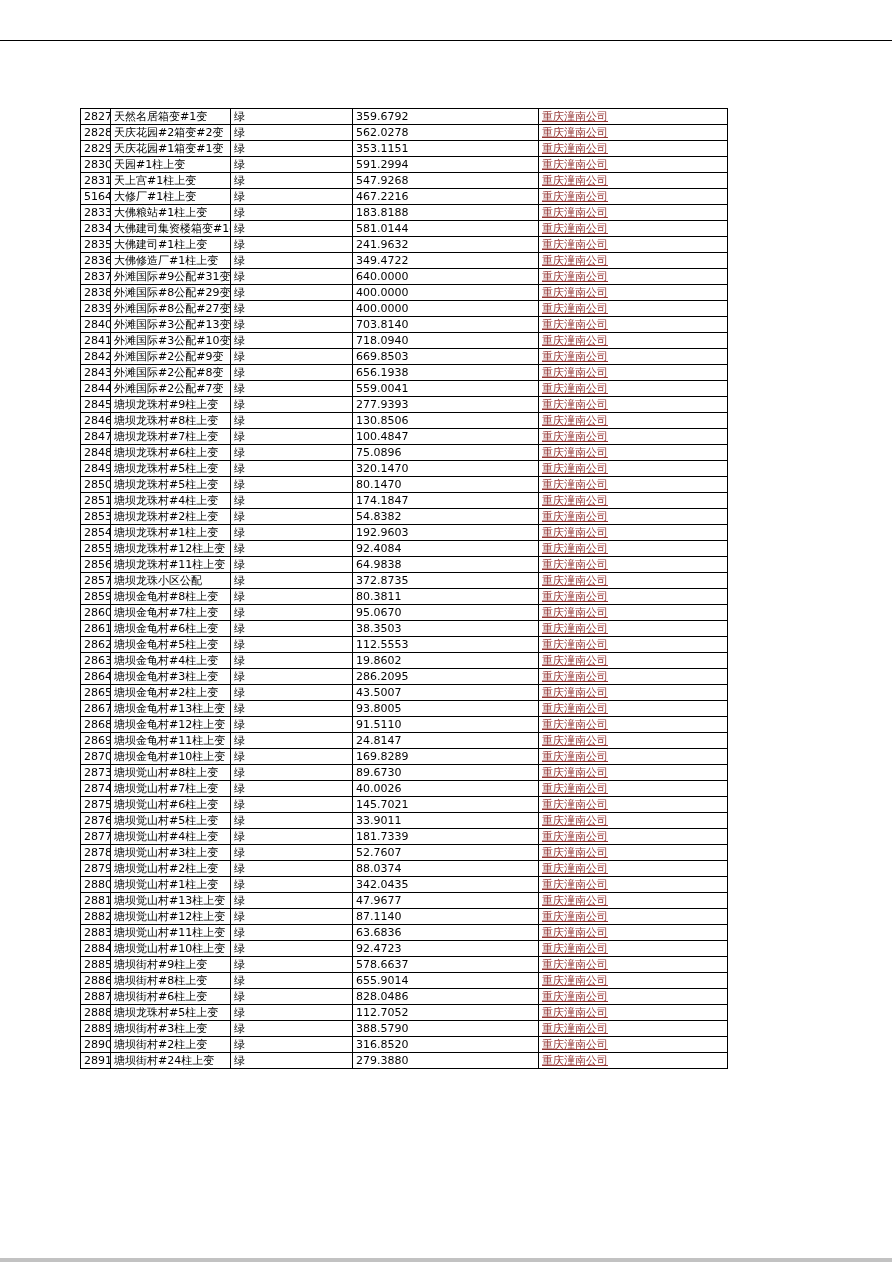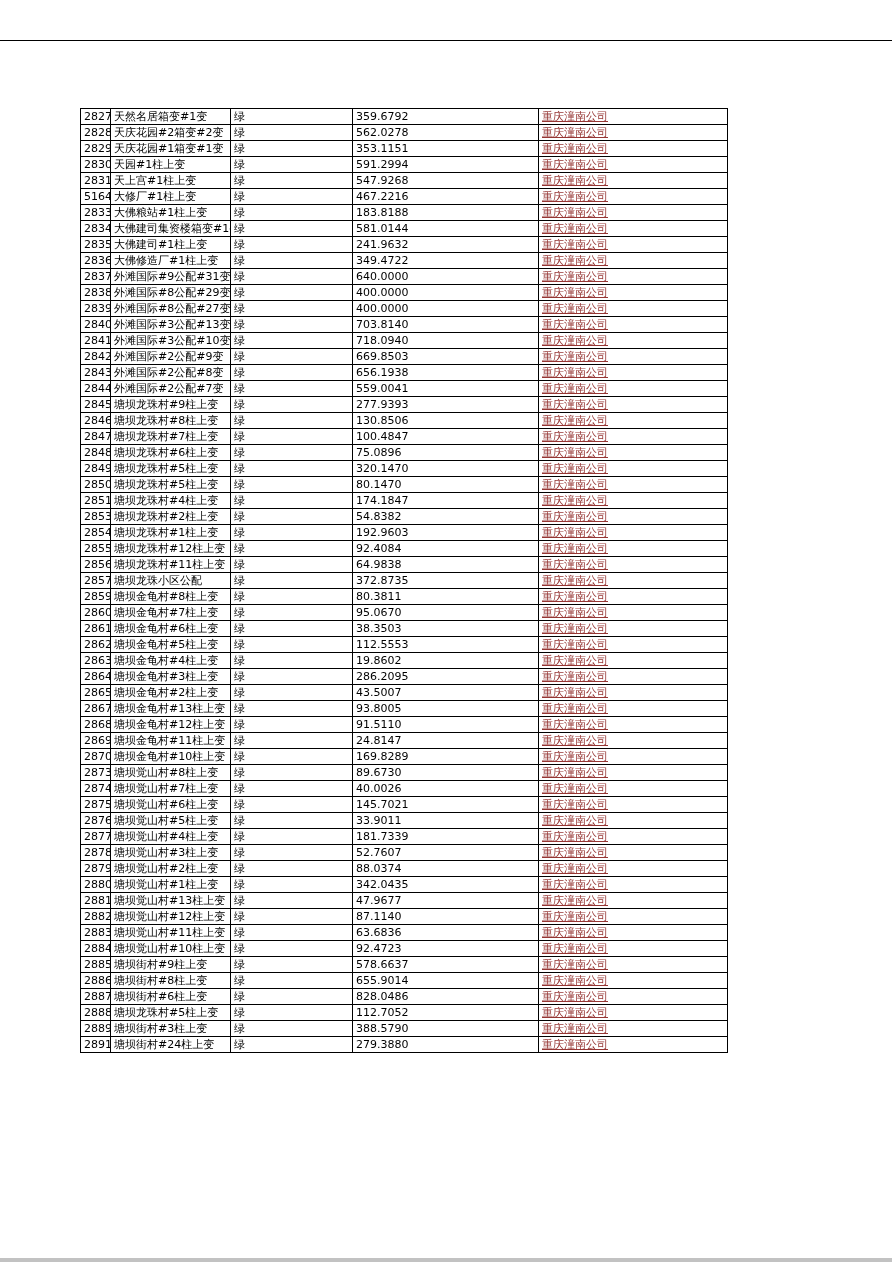--- a/index.html
+++ b/index.html
@@ -653,20 +653,29 @@
   <tr>
     <td class="c-id">2889</td>
     <td class="c-name">塘坝街村#3柱上变</td>
     <td class="c-status">绿</td>
     <td class="c-value">388.5790</td>
     <td class="c-company">
       <span class="company-link" style="color: rgb(150, 54, 52);">重庆潼南公司</span>
     </td>
   </tr>
 
+  <tr>
+    <td class="c-id">2890</td>
+    <td class="c-name">塘坝街村#2柱上变</td>
+    <td class="c-status">绿</td>
+    <td class="c-value">316.8520</td>
+    <td class="c-company">
+      <span class="company-link" style="color: rgb(150, 54, 52);">重庆潼南公司</span>
+    </td>
+  </tr>
 
   <tr>
     <td class="c-id">2891</td>
     <td class="c-name">塘坝街村#24柱上变</td>
     <td class="c-status">绿</td>
     <td class="c-value">279.3880</td>
     <td class="c-company">
       <span class="company-link" style="color: rgb(150, 54, 52);">重庆潼南公司</span>
     </td>
   </tr>

